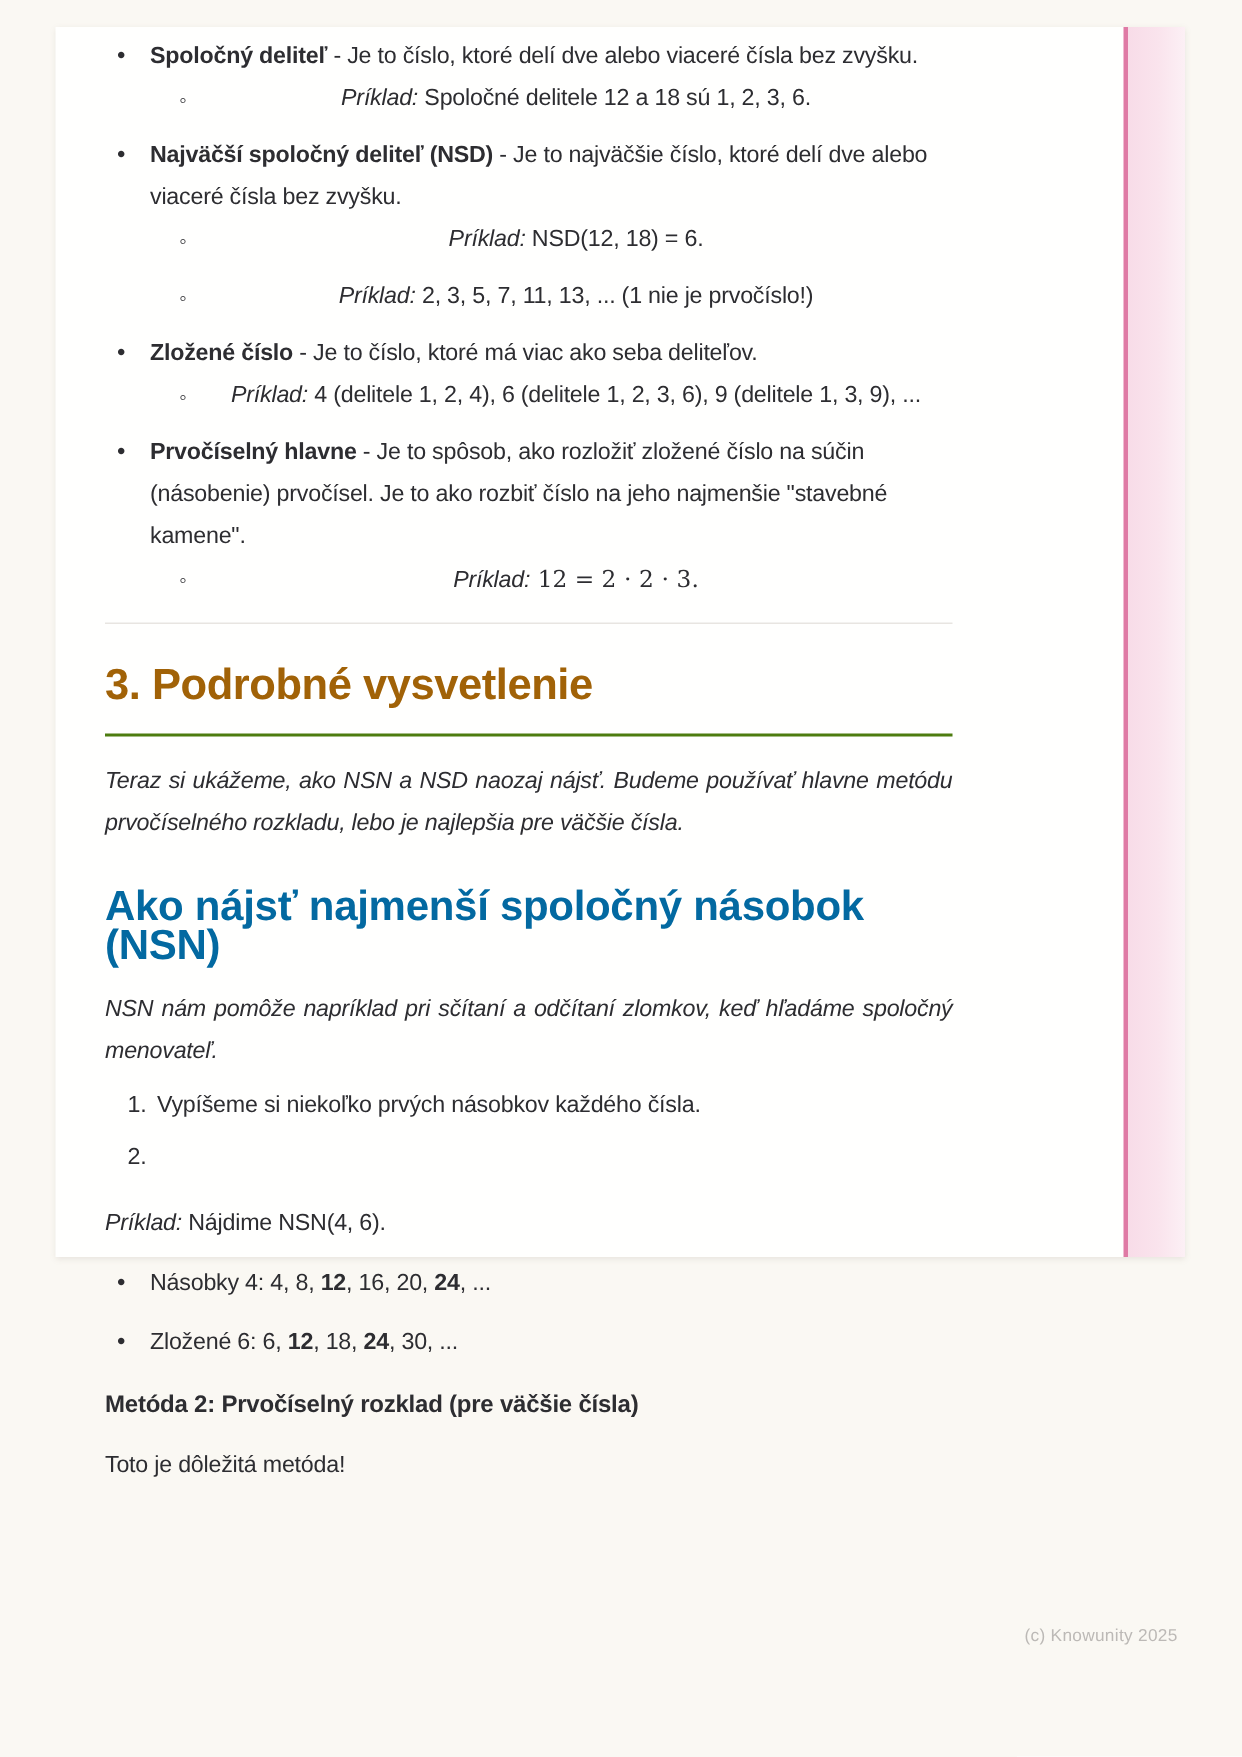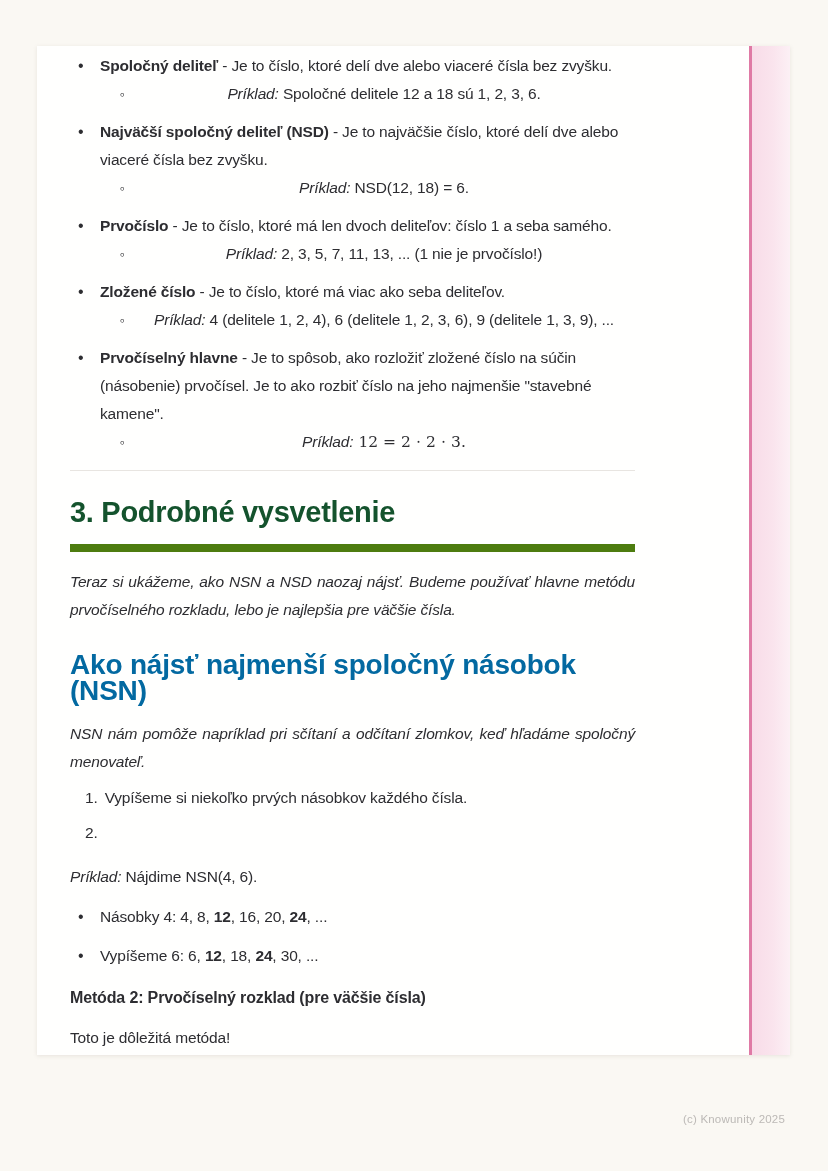--- a/index.html
+++ b/index.html
@@ -7,22 +7,22 @@
   body {
     width: 828px; height: 1171px;
     background: #faf8f3;
     font-family: "Liberation Sans", "DejaVu Sans", sans-serif;
     color: #2d2d31;
     position: relative;
     overflow: hidden;
   }
   .card {
     position: absolute;
-    left: 37px; top: 46px;
-    width: 753px; height: 1009px;
+    left: 37px; top: 18px;
+    width: 753px; height: 820px;
     background: #fffffe;
     box-shadow: 0 1px 4px rgba(150,140,130,.18);
   }
   .stripe {
     position: absolute;
     top: 0; right: 0; bottom: 0;
     width: 41px;
     background: linear-gradient(90deg, #f8dce8 0%, #fae4ed 55%, #fcf0f5 100%);
     border-left: 3px solid #df7aa5;
     z-index: 1;
@@ -69,28 +69,28 @@
   }
 
   hr.divider {
     border: 0;
     border-top: 1.5px solid #e8e5e1;
     margin: 14px 0 0 0;
     width: 565px;
   }
 
   h1.main-heading {
-    color: #14532d;
+    color: #a16207;
     font-size: 29px;
     line-height: 34px;
     font-weight: bold;
     letter-spacing: -0.3px;
     margin: 24px 0 0 0;
     padding-bottom: 15px;
-    border-bottom: 8px solid #4d7c0f;
+    border-bottom: 2px solid #4d7c0f;
   }
 
   p.para {
     margin: 16px 0 0 0;
     text-align: justify;
     font-style: italic;
   }
 
   h2.sub-heading {
     color: #0369a1;
@@ -155,23 +155,20 @@
         <li class="def-item">
           <div class="bline main">
             <div class="btext"><b>Najväčší spoločný deliteľ (NSD)</b><span> - Je to najväčšie číslo, ktoré delí dve alebo viaceré čísla bez zvyšku.</span></div>
           </div>
           <div class="bline sub">
             <div class="btext"><i>Príklad:</i><span> NSD(12, 18) = 6.</span></div>
           </div>
         </li>
 
         <li class="def-item">
-          <div class="bline main">
-            <div class="btext"><b>Prvočíslo</b><span> - Je to číslo, ktoré má len dvoch deliteľov: číslo 1 a seba samého.</span></div>
-          </div>
           <div class="bline sub">
             <div class="btext"><i>Príklad:</i><span> 2, 3, 5, 7, 11, 13, ... (1 nie je prvočíslo!)</span></div>
           </div>
         </li>
 
         <li class="def-item">
           <div class="bline main">
             <div class="btext"><b>Zložené číslo</b><span> - Je to číslo, ktoré má viac ako seba deliteľov.</span></div>
           </div>
           <div class="bline sub">
@@ -214,21 +211,21 @@
       <p class="example-line"><i class="ex-label">Príklad:</i><span> Nájdime NSN(4, 6).</span></p>
 
       <ul class="plain mult-list">
         <li>
           <div class="bline main">
             <div class="btext"><span>Násobky 4: 4, 8, </span><b>12</b><span>, 16, 20, </span><b>24</b><span>, ...</span></div>
           </div>
         </li>
         <li>
           <div class="bline main">
-            <div class="btext"><span>Vypíšeme 6: 6, </span><b>12</b><span>, 18, </span><b>24</b><span>, 30, ...</span></div>
+            <div class="btext"><span>Zložené 6: 6, </span><b>12</b><span>, 18, </span><b>24</b><span>, 30, ...</span></div>
           </div>
         </li>
       </ul>
 
       <p class="method-title m2">Metóda 2: Prvočíselný rozklad (pre väčšie čísla)</p>
 
       <p class="note">Toto je dôležitá metóda!</p>
 
     </div>
   </div>

